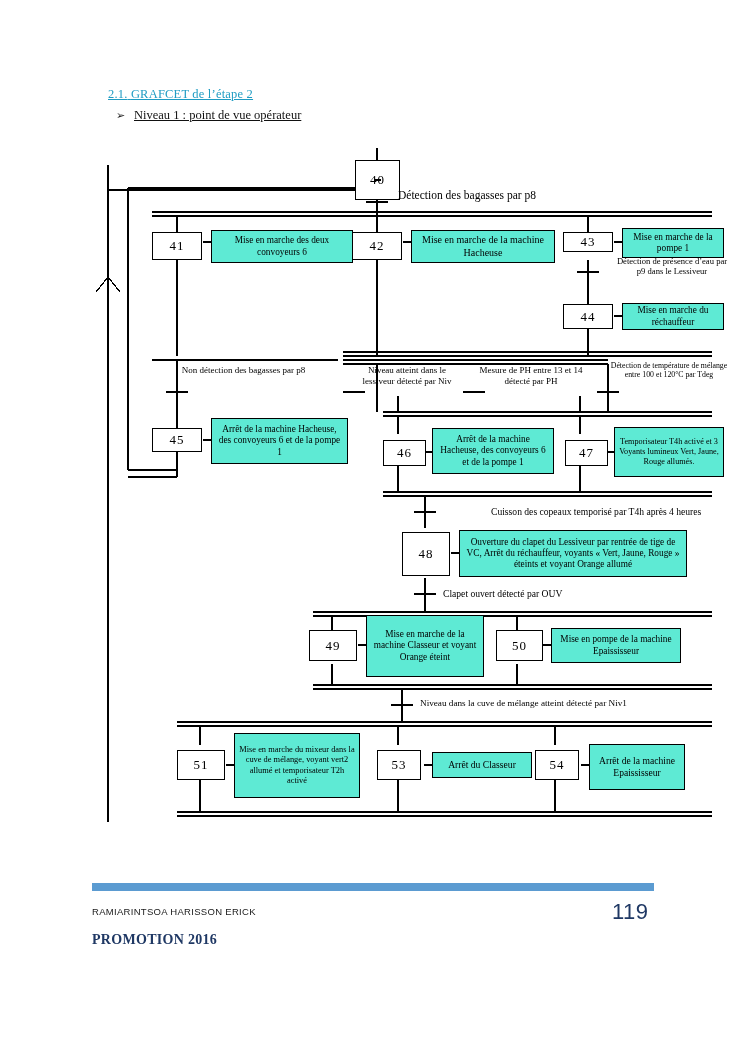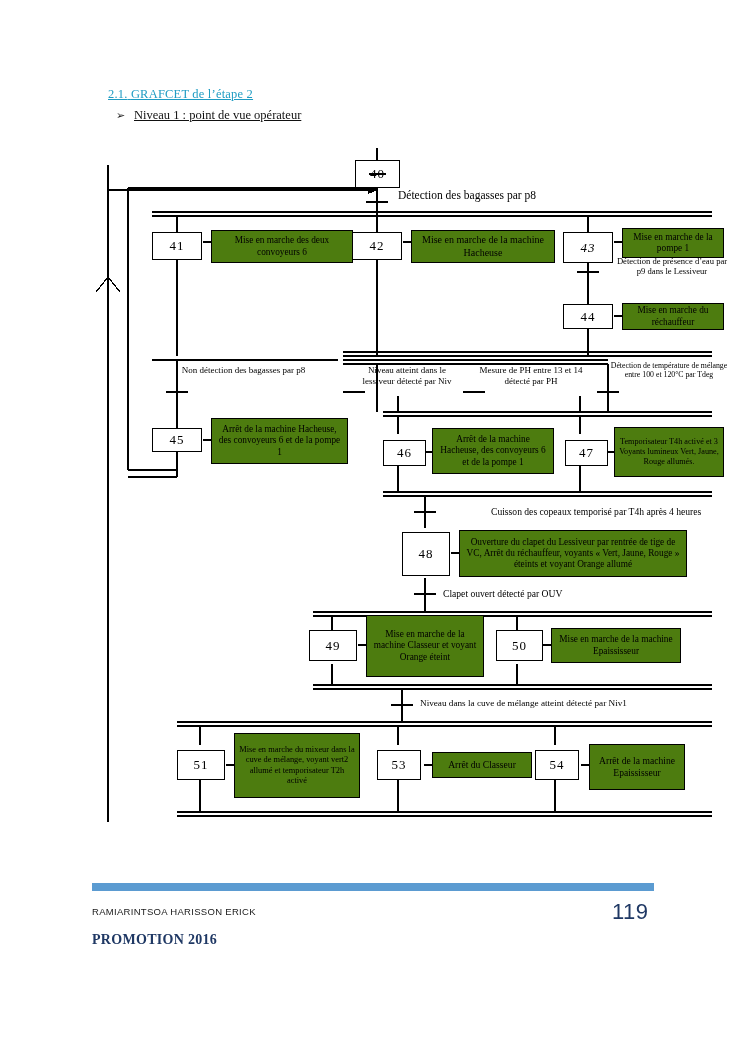--- a/index.html
+++ b/index.html
@@ -15,27 +15,27 @@
          text-decoration:underline;white-space:nowrap;}
 
   
   .canvas{position:absolute;left:0;top:0;width:745px;height:1053px;}
   .canvas svg{position:absolute;left:0;top:0;}
 
   
   .step{position:absolute;box-sizing:border-box;border:1.4px solid #000;background:#fff;
         display:flex;align-items:center;justify-content:center;
         font-family:"Liberation Serif",serif;color:#000;}
-  .step.init{border:1.4px solid #000;padding:13px;}
+  .step.init{border:1.4px solid #000;padding:19px;}
   .step.init > .inner{width:100%;height:100%;border:1.4px solid #000;
         display:flex;align-items:center;justify-content:center;font-size:13px;}
   .stepnum{font-size:13px;letter-spacing:1px;}
 
   
-  .act{position:absolute;box-sizing:border-box;border:1.1px solid #000;background:#4d7c0f;
+  .act{position:absolute;box-sizing:border-box;border:1.1px solid #000;background:#5eead4;
        display:flex;align-items:center;justify-content:center;text-align:center;
        font-family:"Liberation Serif",serif;color:#000;line-height:1.22;padding:2px 4px;}
 
   
   .tlab{position:absolute;text-align:center;font-family:"Liberation Serif",serif;
         color:#000;line-height:1.2;}
   .tlab.left{text-align:left;}
 
   
   .f-bar{position:absolute;left:92px;top:883px;width:562px;height:8px;background:#5b9bd1;}
@@ -185,21 +185,21 @@
     <div class="step" style="left:152px;top:232px;width:50px;height:28px;">
       <span class="stepnum">41</span>
     </div>
     <div class="act" style="left:211px;top:230px;width:142px;height:33px;font-size:9.3px;">Mise en marche des deux convoyeurs 6</div>
 
     <div class="step" style="left:352px;top:232px;width:50px;height:28px;">
       <span class="stepnum">42</span>
     </div>
     <div class="act" style="left:411px;top:230px;width:144px;height:33px;font-size:10px;">Mise en marche de la machine Hacheuse</div>
 
-    <div class="step" style="left:563px;top:232px;width:50px;height:31px;font-style:italic;">
+    <div class="step" style="left:563px;top:232px;width:50px;height:20px;">
       <span class="stepnum">43</span>
     </div>
     <div class="act" style="left:622px;top:228px;width:102px;height:30px;font-size:9.3px;">Mise en marche de la pompe 1</div>
 
     <div class="tlab" style="left:613px;top:256px;width:118px;font-size:8.6px;">Détection de présence d’eau par p9 dans le Lessiveur</div>
 
     <div class="step" style="left:563px;top:304px;width:50px;height:25px;">
       <span class="stepnum">44</span>
     </div>
     <div class="act" style="left:622px;top:303px;width:102px;height:27px;font-size:9.3px;">Mise en marche du réchauffeur</div>
@@ -234,21 +234,21 @@
     <div class="tlab left" style="left:443px;top:588px;width:290px;font-size:9.6px;">Clapet ouvert détecté par OUV</div>
 
     <div class="step" style="left:309px;top:630px;width:48px;height:31px;">
       <span class="stepnum">49</span>
     </div>
     <div class="act" style="left:366px;top:615px;width:118px;height:62px;font-size:9.3px;">Mise en marche de la machine Classeur et voyant Orange éteint</div>
 
     <div class="step" style="left:496px;top:630px;width:47px;height:31px;">
       <span class="stepnum">50</span>
     </div>
-    <div class="act" style="left:551px;top:628px;width:130px;height:35px;font-size:9.3px;">Mise en marche de la machine Epaississeur</div>
+    <div class="act" style="left:551px;top:628px;width:130px;height:35px;font-size:9.3px;">Mise en pompe de la machine Epaississeur</div>
 
     <div class="tlab left" style="left:420px;top:698px;width:300px;font-size:9.2px;">Niveau dans la cuve de mélange atteint détecté par Niv1</div>
 
     <div class="step" style="left:177px;top:750px;width:48px;height:30px;">
       <span class="stepnum">51</span>
     </div>
     <div class="act" style="left:234px;top:733px;width:126px;height:65px;font-size:8.4px;">Mise en marche du mixeur dans la cuve de mélange, voyant vert2 allumé et temporisateur T2h activé</div>
 
     <div class="step" style="left:377px;top:750px;width:44px;height:30px;">
       <span class="stepnum">53</span>

